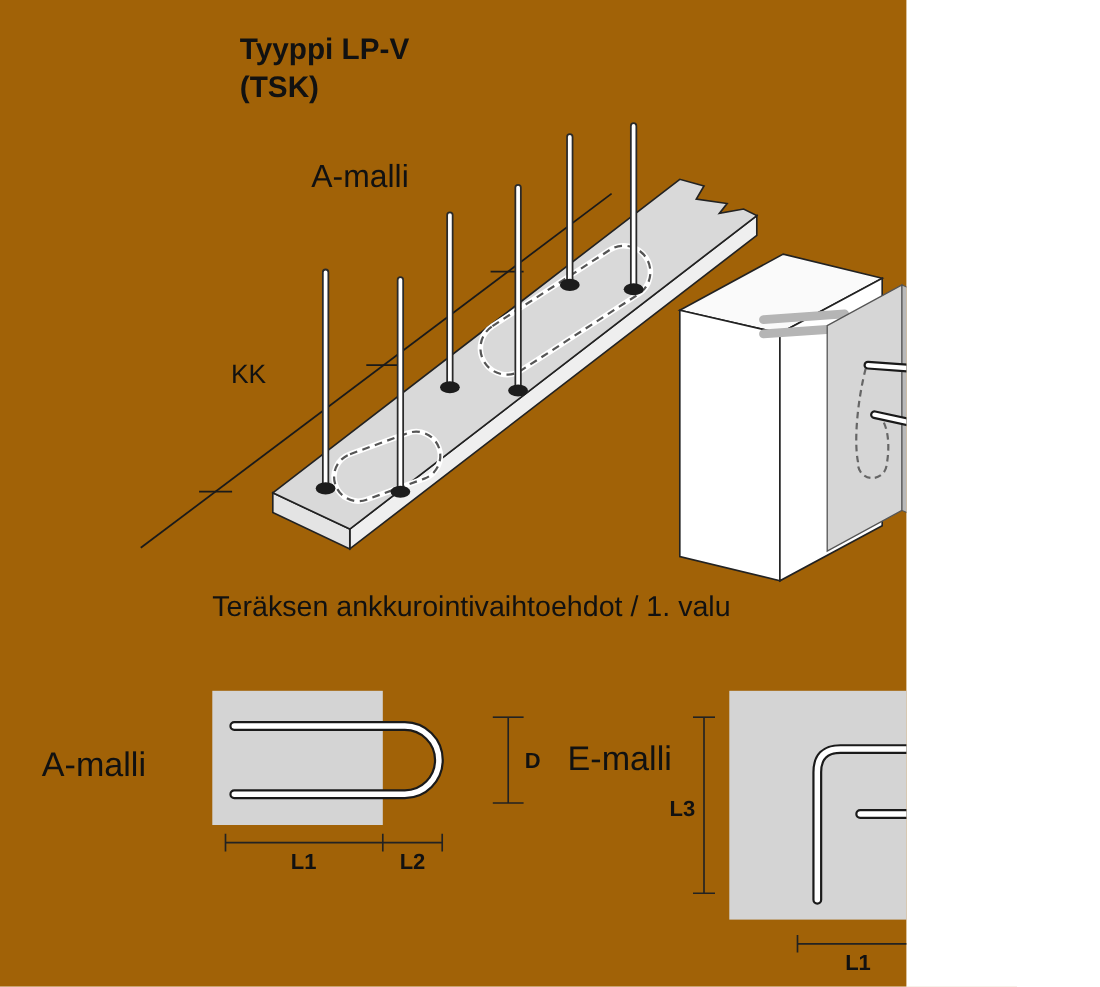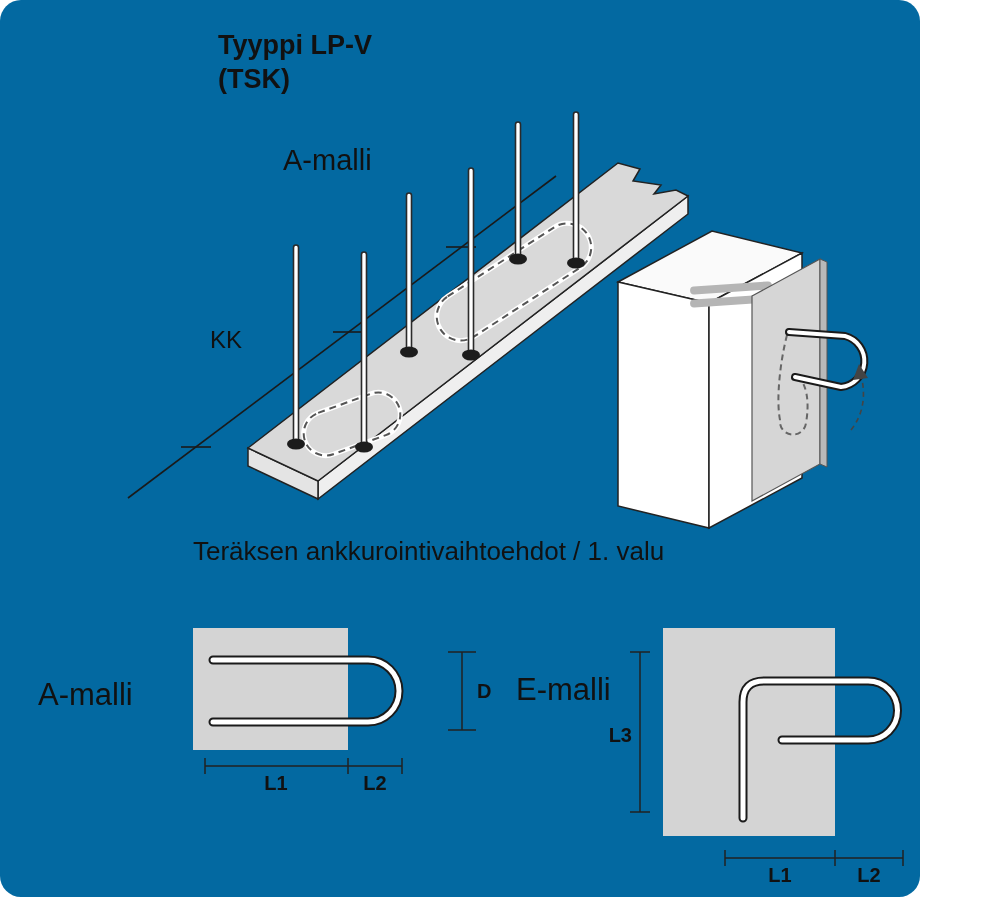--- a/index.html
+++ b/index.html
@@ -1,16 +1,16 @@
 <!DOCTYPE html>
 <html><head>
 <meta charset="utf-8">
 <style>
   html,body { margin:0; padding:0; background:#ffffff; }
-  .page { width:920px; height:897px; background:#0369a1; position:relative; overflow:hidden;border-radius:21px; }
+  .page { width:824px; height:897px; background:#a16207; position:relative; overflow:hidden; }
   svg text { font-family:"Liberation Sans","DejaVu Sans",sans-serif; fill:#111111; }
   .title   { font-size:27px; font-weight:bold; }
   .model   { font-size:29px; }
   .big     { font-size:31px; }
   .caption { font-size:26px; }
   .dim     { font-size:20px; font-weight:bold; }
   .kk      { font-size:24px; }
 </style>
 </head>
 <body>

